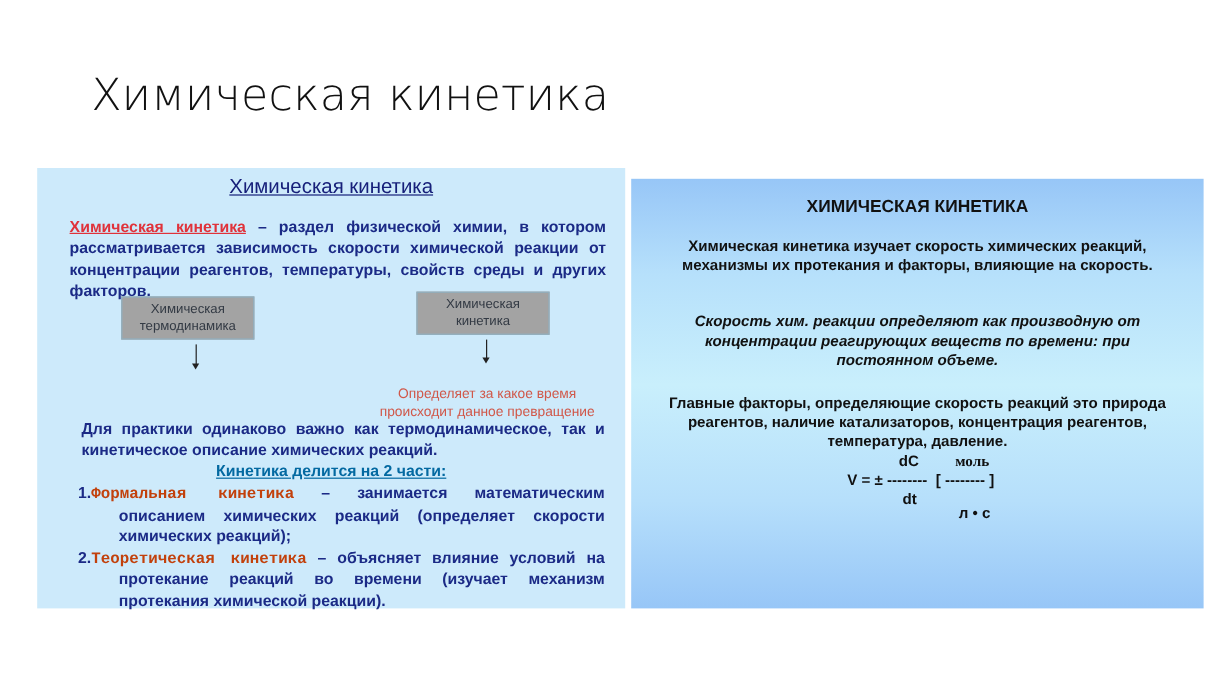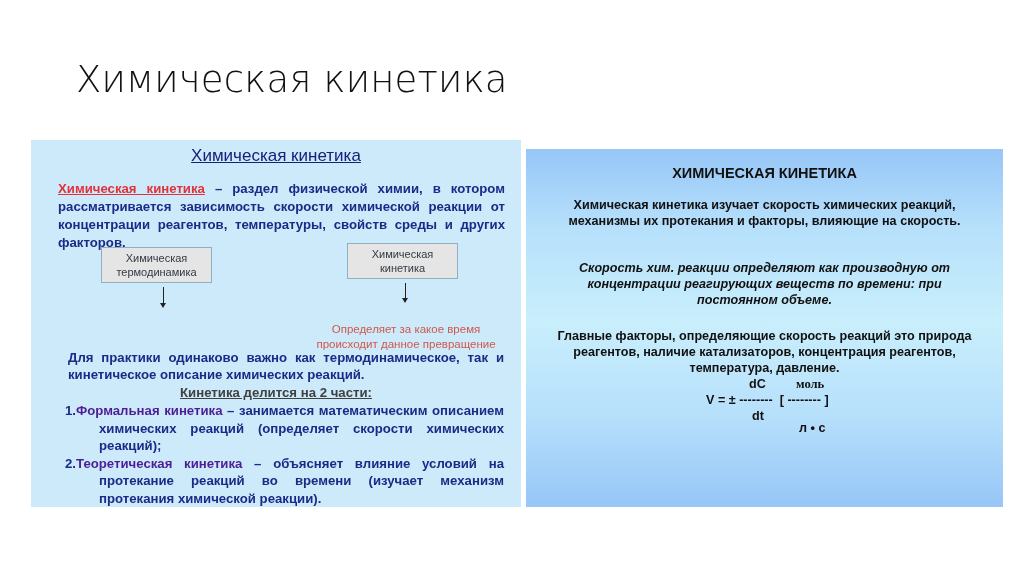--- a/index.html
+++ b/index.html
@@ -23,21 +23,21 @@
       position: absolute; left: 0; top: 6px; width: 100%; text-align: center;
       font-size: 17px; color: #17207a; text-decoration: underline;
     }
     .lp-def {
       position: absolute; left: 27px; top: 40px; width: 447px;
       font-size: 13.2px; line-height: 18px; text-align: justify;
       font-weight: bold; color: #1b2a86;
     }
     .lp-def .term { color: #e0323a; text-decoration: underline; font-weight: bold; }
     .box {
-      position: absolute; border: 1.5px solid #8fb0c0; background: #e5e5e5;
+      position: absolute; border: 1.5px solid #8fb0c0; background: #a3a3a3;
       font-size: 11px; line-height: 14px; text-align: center; color: #333a44;
       display: flex; align-items: center; justify-content: center; padding: 2px 4px;
     }
     .box1 { left: 70px; top: 107px; width: 111px; height: 36px; }
     .box2 { left: 316px; top: 103px; width: 111px; height: 36px; }
     .arrow { position: absolute; width: 1px; background: #222; }
     .arrow::after {
       content: ""; position: absolute; left: -3px; bottom: -4px;
       border-left: 3.5px solid transparent; border-right: 3.5px solid transparent;
       border-top: 5px solid #222;
@@ -50,29 +50,29 @@
       margin-top: 20px;
     }
     .note1 { left: 25px; top: 172px; width: 220px; }
     .note2 { left: 280px; top: 162px; width: 190px; }
     .lp-practice {
       position: absolute; left: 37px; top: 209px; width: 436px;
       font-size: 13.2px; line-height: 17px; text-align: justify; font-weight: bold; color: #1b2a86;
     }
     .lp-parts-heading {
       position: absolute; left: 0; top: 245px; width: 100%; text-align: center;
-      font-size: 13.2px; font-weight: bold; color: #404040; text-decoration: underline;
+      font-size: 13.2px; font-weight: bold; color: #0369a1; text-decoration: underline;
     }
     .lp-list { position: absolute; left: 25px; top: 262px; width: 448px; }
     .lp-item {
       position: relative; font-size: 13.2px; line-height: 17.5px; font-weight: bold;
       color: #1b2a86; text-align: justify; padding-left: 43px;
     }
     .lp-item .first { margin-left: -34px; }
-    .lp-item .kw { color: #4c1d95; }
+    .lp-item .kw { color: #c2410c; font-family: Liberation Mono, monospace; }
 
     
     .right-panel {
       position: absolute; left: 526px; top: 149px; width: 477px; height: 358px;
       background: linear-gradient(to bottom, #97c6f7 0%, #b6e0fb 22%, #c9effc 48%, #b6dffb 75%, #97c6f7 100%);
       color: #111111; text-align: center; font-weight: bold;
     }
     .rp-heading { position: absolute; left: 0; top: 16px; width: 100%; font-size: 14.5px; }
     .rp-block { position: absolute; left: 20px; width: 437px; font-size: 12.6px; line-height: 16.2px; }
     .rp-p1 { top: 48px; }

